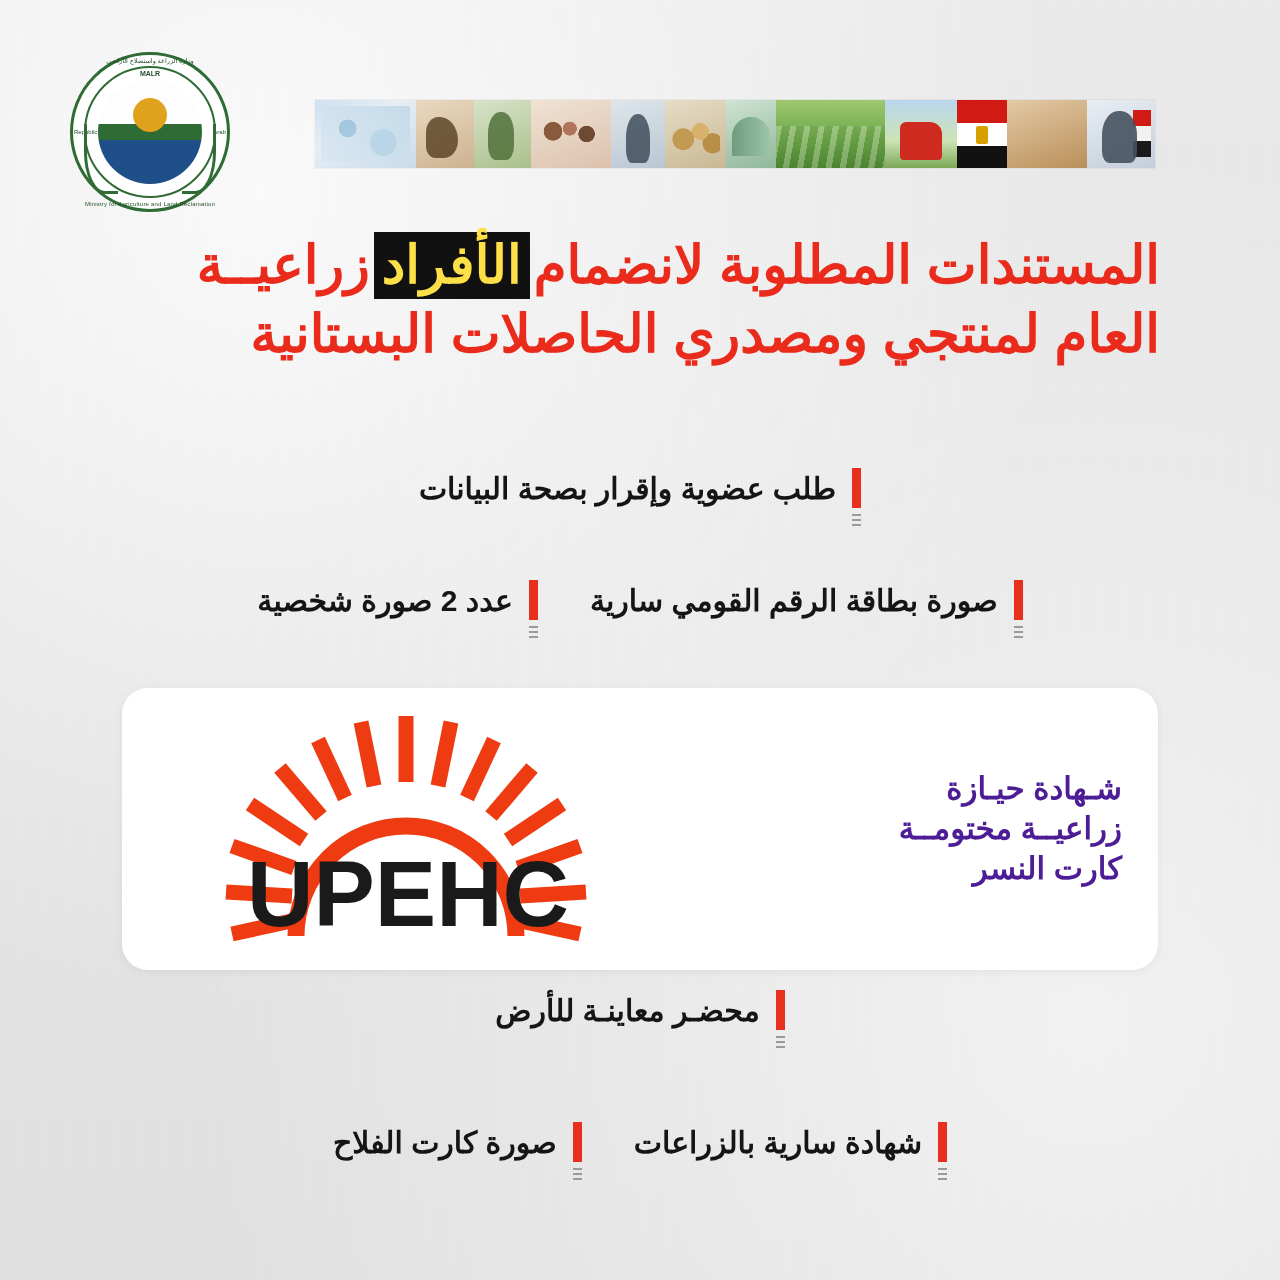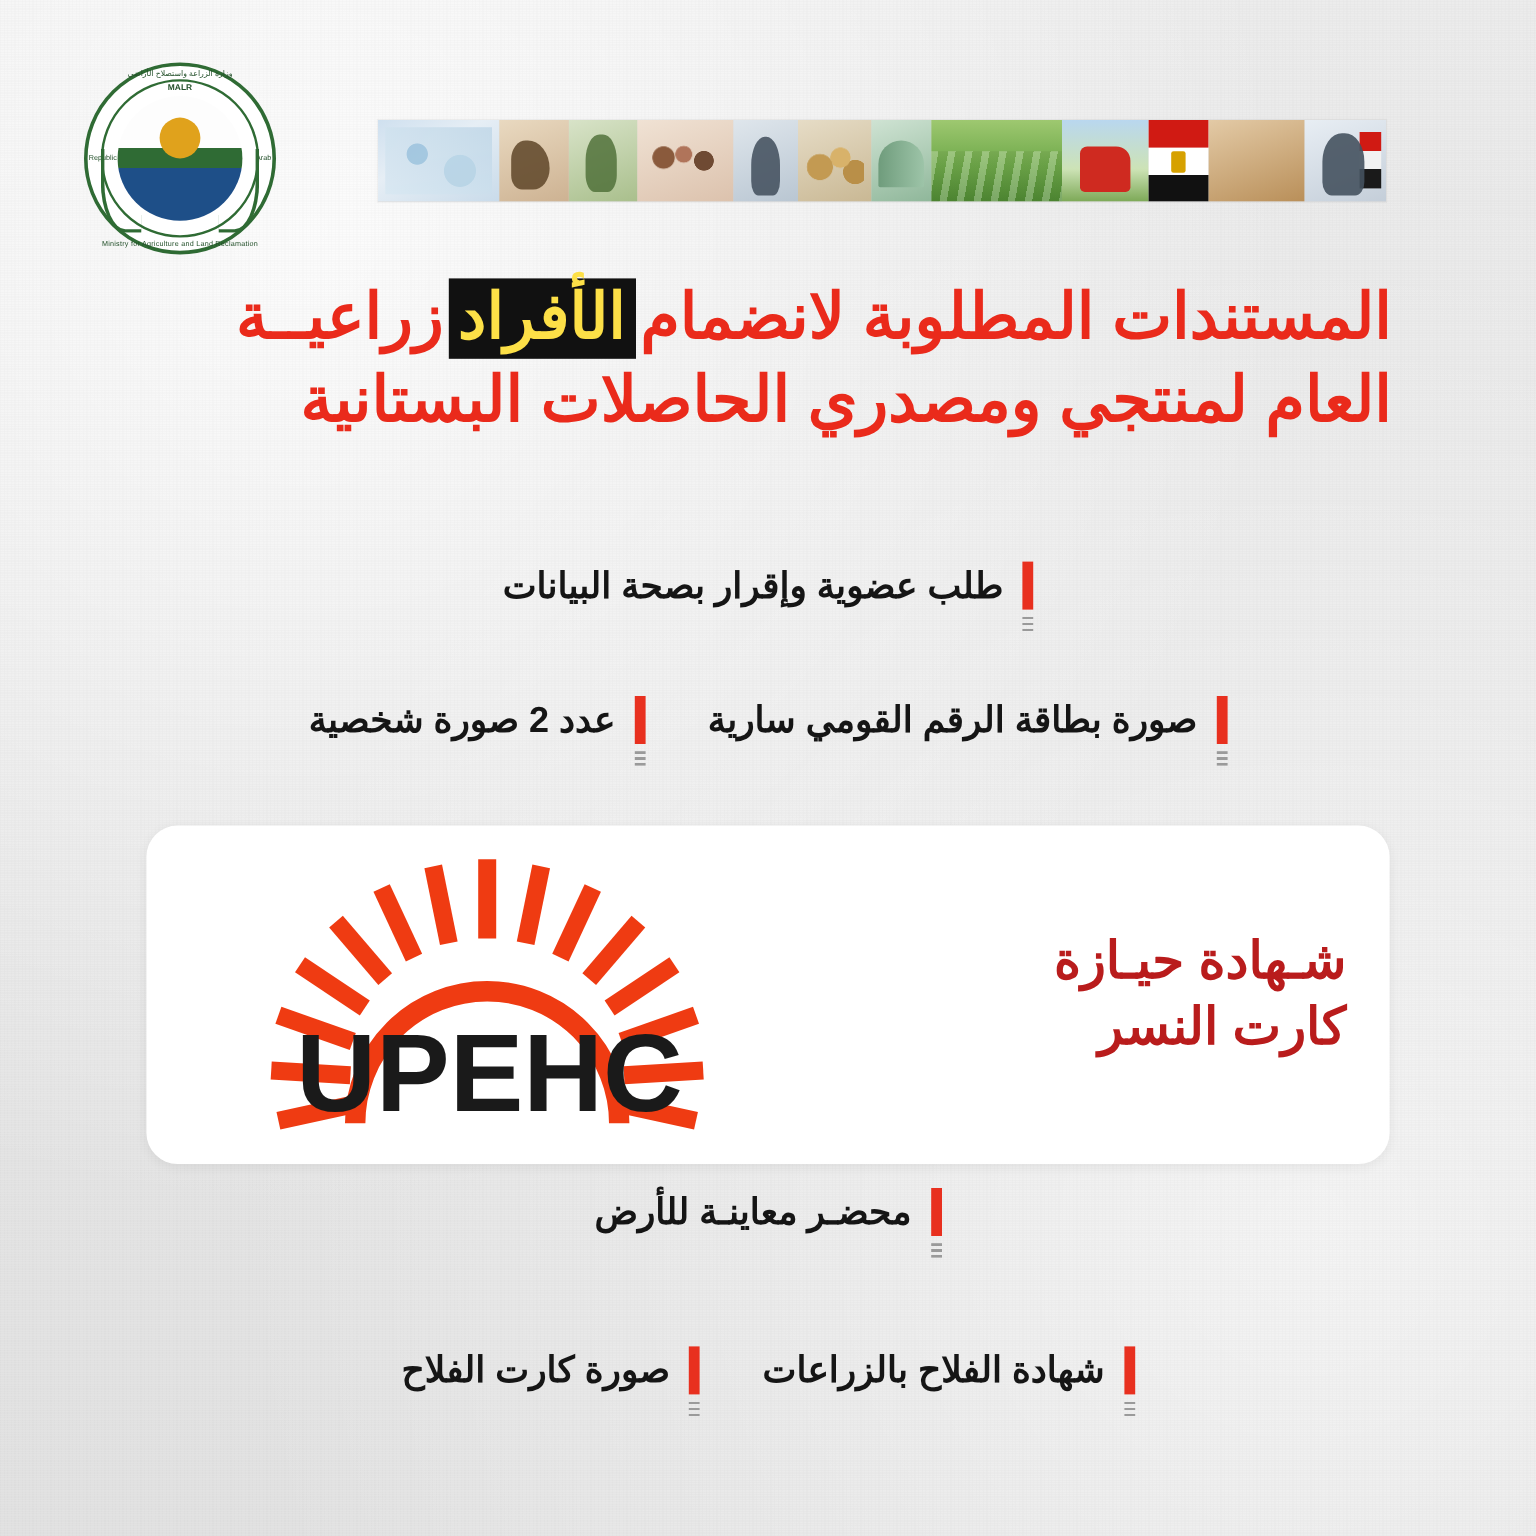--- a/index.html
+++ b/index.html
@@ -273,23 +273,23 @@
     background: #ffffff;
     border-radius: 26px;
     box-shadow: 0 2px 10px rgba(0,0,0,.06);
     display: flex;
     align-items: center;
     justify-content: space-between;
     padding: 0 36px 0 24px;
     direction: rtl;
   }
   .card-text {
-    font-size: 43px;
+    font-size: 31px;
     font-weight: bold;
-    color: #b91c1c;
+    color: #4c1d95;
     line-height: 1.28;
     text-align: right;
     letter-spacing: -0.5px;
     white-space: nowrap;
   }
   .logo {
     position: relative;
     width: 520px;
     height: 250px;
     flex: 0 0 auto;
@@ -367,32 +367,33 @@
     <div class="row row-4">
       <div class="req">
         <span class="bullet"></span>
         <span class="req-text">محضـر معاينـة للأرض</span>
       </div>
     </div>
 
     <div class="row row-5">
       <div class="req">
         <span class="bullet"></span>
-        <span class="req-text">شهادة الفلاح بالزراعات</span>
+        <span class="req-text">شهادة سارية بالزراعات</span>
       </div>
       <div class="req">
         <span class="bullet"></span>
         <span class="req-text">صورة كارت الفلاح</span>
       </div>
     </div>
   </div>
 
   <div class="card">
     <div class="card-text">
       <div>شـهادة حيـازة</div>
+      <div>زراعيــة مختومــة</div>
       <div>كارت النسر</div>
     </div>
 
     <div class="logo">
       <svg viewBox="0 0 520 250" xmlns="http://www.w3.org/2000/svg" aria-hidden="true">
         <g stroke="#ef3b12" stroke-width="15" stroke-linecap="butt">
           <line x1="260" y1="12" x2="260" y2="78"></line>
           <line x1="215" y1="18" x2="228" y2="82"></line>
           <line x1="305" y1="18" x2="292" y2="82"></line>
           <line x1="172" y1="36" x2="199" y2="94"></line>

